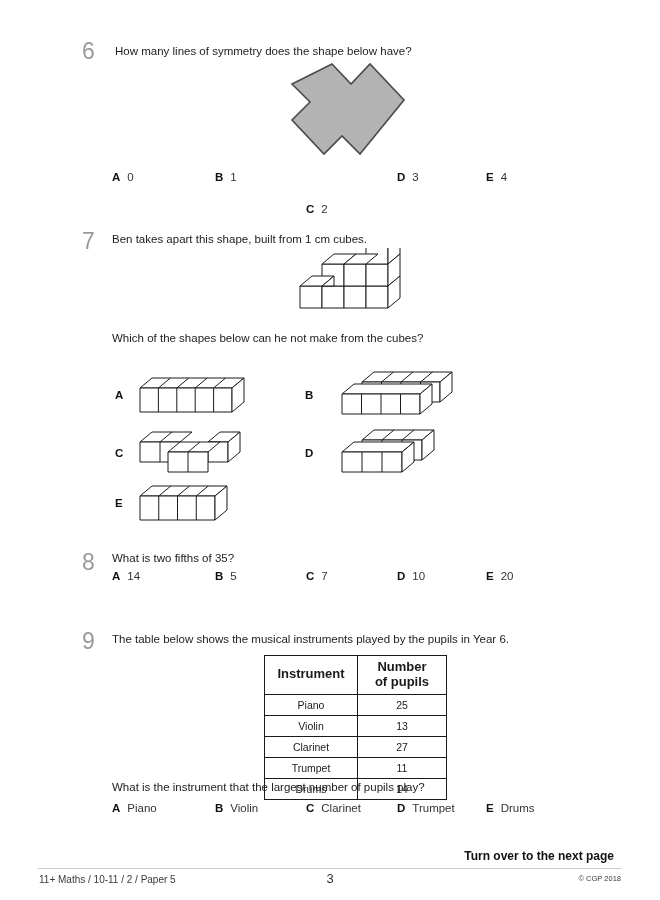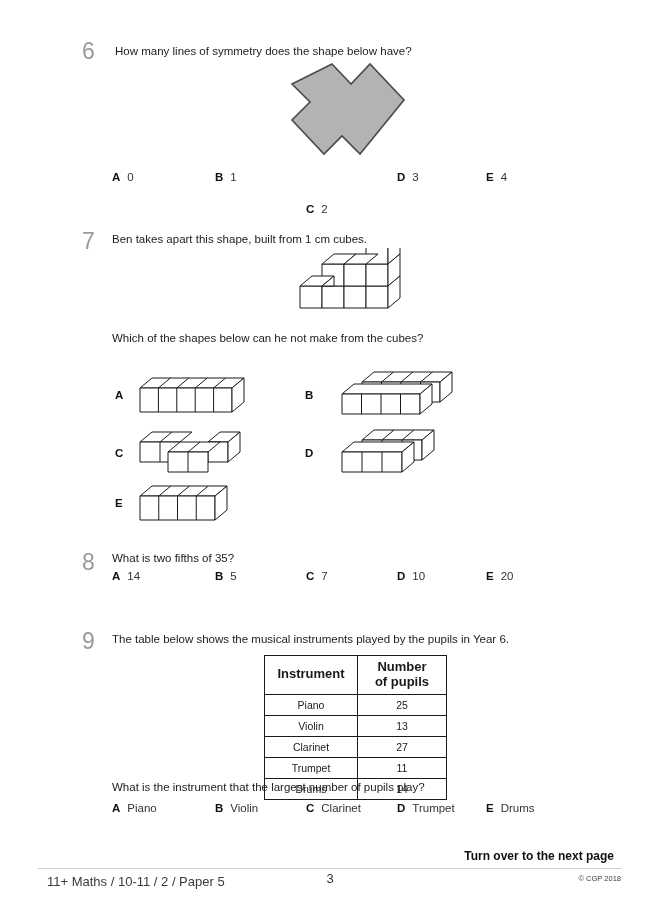--- a/index.html
+++ b/index.html
@@ -119,24 +119,23 @@
     left: 38px;
     top: 868px;
     width: 584px;
     height: 1px;
     background: #cfcfcf;
   }
   .foot-left {
     position: absolute;
     left: 39px;
     top: 874px;
-    font-size: 13px;
+    font-size: 10px;
     color: #3a3a3a;
     white-space: nowrap;
-    margin-left: 8px;
   }
   .foot-center {
     position: absolute;
     left: 0; right: 0;
     top: 871px;
     text-align: center;
     font-size: 13px;
     color: #333;
   }
   .foot-right {

